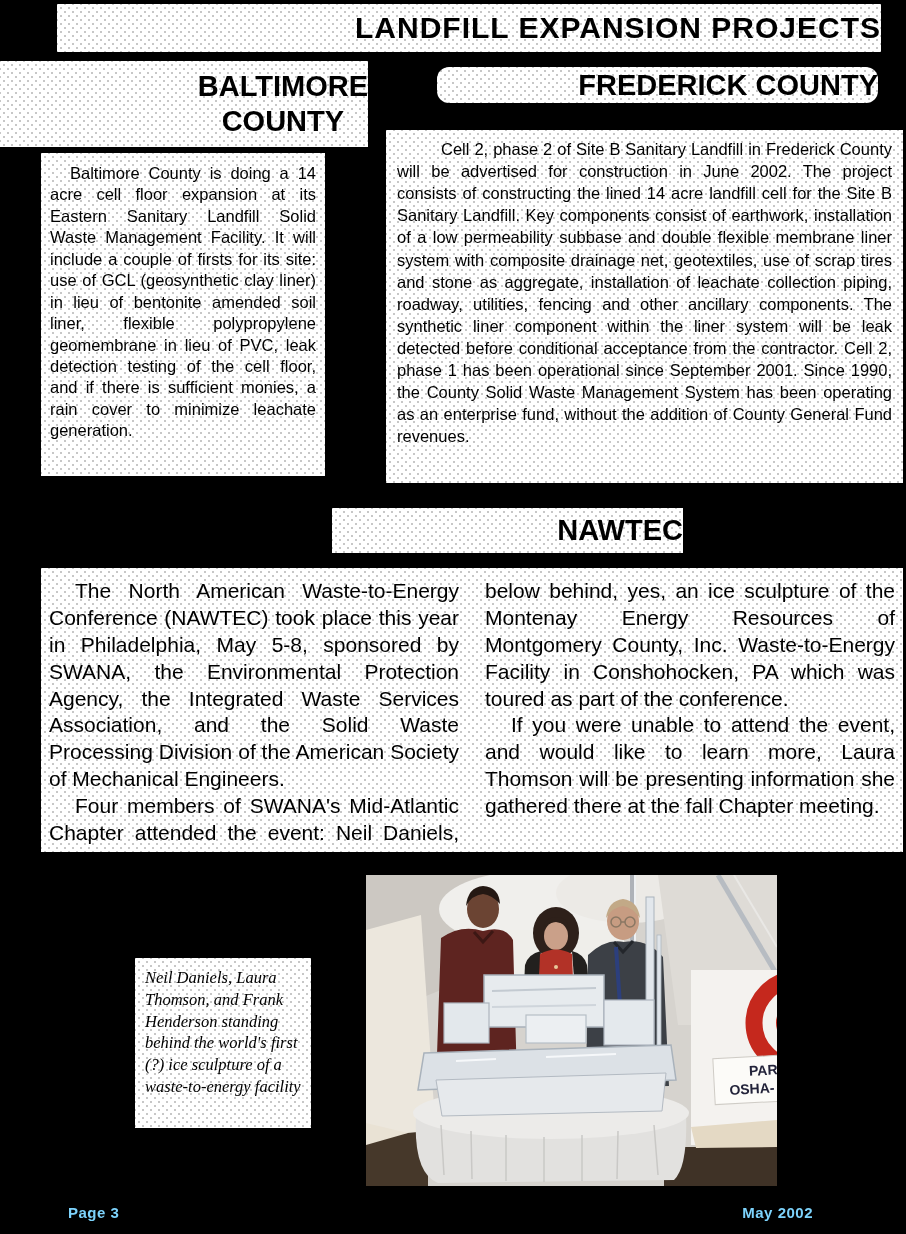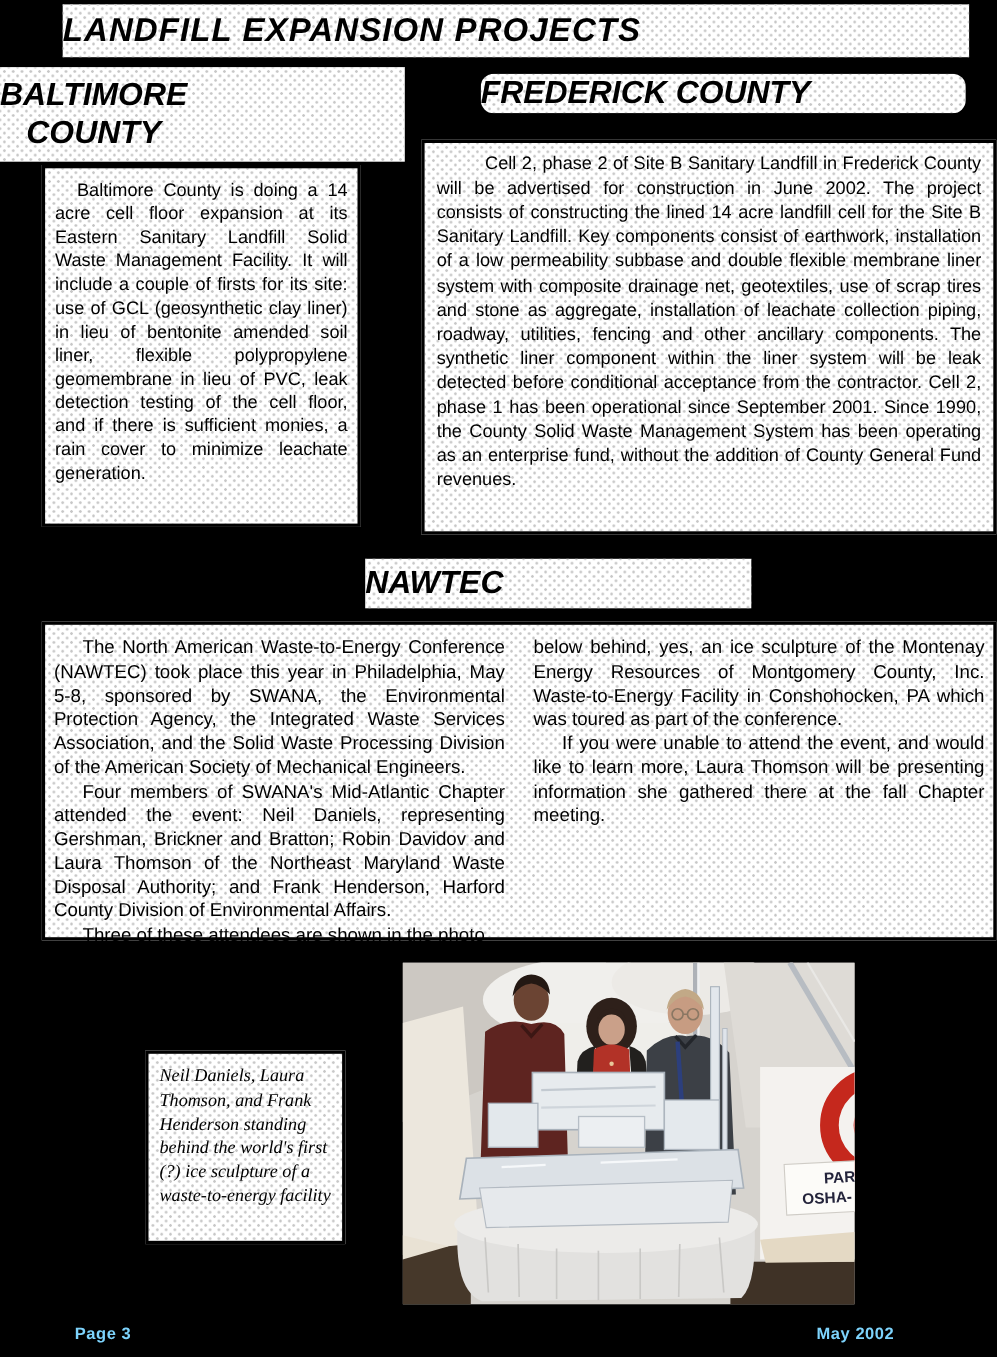--- a/index.html
+++ b/index.html
@@ -11,43 +11,43 @@
     position:absolute; box-sizing:border-box;
     background-color:#ffffff;
     background-image:
       radial-gradient(#c7c7c7 1px, transparent 1.4px),
       radial-gradient(#c7c7c7 1px, transparent 1.4px);
     background-size:8px 8px;
     background-position:0 0, 4px 4px;
   }
   .bordered { border:3px solid #000; }
   .heading {
-    display:flex; align-items:center; justify-content:flex-start;
-    font-weight:bold; text-align:center;font-style:italic;
+    display:flex; align-items:center; justify-content:flex-end;
+    font-weight:bold; text-align:center;
   }
   #title-box { left:57px; top:4px; width:824px; height:48px; font-size:30px; letter-spacing:1px; }
   #balt-head { left:0px; top:61px; width:368px; height:86px; font-size:29px; line-height:1.2; }
   #balt-head .hd { white-space:pre-line; }
   #fred-head { left:437px; top:67px; width:441px; height:36px; font-size:29px;border-radius:12px; }
   #balt-body {
     left:38px; top:150px; width:290px; height:329px;
     padding:10px 9px; font-size:16.5px; line-height:1.3;
     text-align:justify;
   }
   #balt-body p { margin:0; text-indent:20px; }
   #fred-body {
     left:383px; top:127px; width:523px; height:359px;
     padding:8px 11px; font-size:16.5px; line-height:1.34;
     text-align:justify;
   }
   #fred-body p { margin:0; text-indent:44px; }
   #nawtec-head { left:300px; top:508px; width:351px; height:45px; font-size:29px;margin-left:32px; }
   #nawtec-body {
     left:38px; top:565px; width:868px; height:290px;
-    padding:10px 8px; font-size:17px; line-height:1.28;
+    padding:10px 8px; font-size:21px; line-height:1.28;
     display:flex; gap:26px; text-align:justify;justify-content:flex-end;
   }
   #nawtec-body .col { width:410px; }
   #nawtec-body p { margin:0; text-indent:26px; }
   #nawtec-body p.noindent { text-indent:0; }
   #caption-box {
     left:132px; top:955px; width:182px; height:176px;
     padding:9px 10px; font-family:"Liberation Serif", serif;
     font-style:italic; font-size:16.5px; line-height:1.32;
   }

